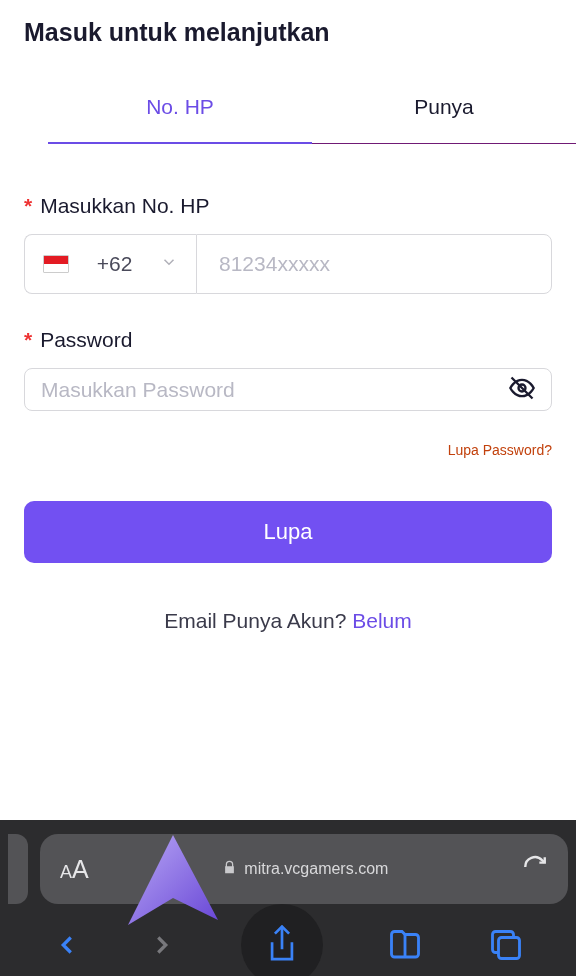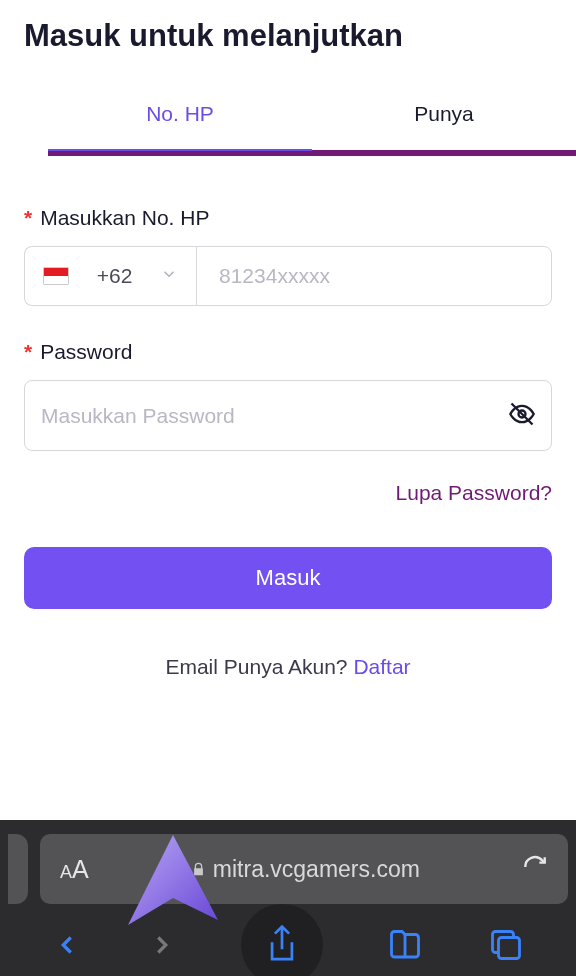--- a/index.html
+++ b/index.html
@@ -5,28 +5,28 @@
 * { margin: 0; padding: 0; box-sizing: border-box; }
 body {
   width: 576px;
   height: 976px;
   font-family: -apple-system, BlinkMacSystemFont, "Segoe UI", sans-serif;
   background: #fff;
   overflow: hidden;
   position: relative;
 }
 .page-title {
-  font-size: 31px;
+  font-size: 25px;
   font-weight: 700;
   color: #1a1a2e;
   padding: 18px 24px 30px;
 }
 .tabs {
   display: flex;
-  border-bottom: 6px solid #701a75;
+  border-bottom: 1px solid #701a75;
   margin-left: 48px;
 }
 .tab {
   flex: 1;
   text-align: center;
   padding: 18px 0 24px;
   font-size: 21px;
   font-weight: 500;
   color: #1a1a2e;
   cursor: pointer;
@@ -102,21 +102,21 @@
   color: #737373;
   outline: none;
 }
 .phone-input::placeholder { color: #b8b8c4; }
 .password-wrap {
   position: relative;
   margin-bottom: 30px;
 }
 .password-input {
   width: 100%;
-  height: 71px;
+  height: 43px;
   border: 1px solid #d8d8dc;
   border-radius: 8px;
   padding: 0 60px 0 16px;
   font-size: 21px;
   color: #6d28d9;
   outline: none;
 }
 .password-input::placeholder { color: #b8b8c4; }
 .eye-icon {
   position: absolute;
@@ -124,22 +124,22 @@
   top: 50%;
   transform: translateY(-50%);
   color: #1a1a2e;
   cursor: pointer;
 }
 .forgot-row {
   text-align: right;
   margin-bottom: 42px;
 }
 .forgot-link {
-  color: #701a75;
-  font-size: 21px;
+  color: #c2410c;
+  font-size: 14px;
   cursor: pointer;
 }
 .login-btn {
   width: 100%;
   height: 62px;
   background: #7250f2;
   color: #fff;
   border: none;
   border-radius: 10px;
   font-size: 22px;
@@ -177,40 +177,40 @@
   width: 20px;
   height: 70px;
   background: #535356;
   border-radius: 0 12px 12px 0;
   margin-right: 12px;
 }
 .url-pill {
   flex: 1;
   height: 70px;
   background: #535356;
-  border-radius: 10px;
+  border-radius: 18px;
   display: flex;
   align-items: center;
   padding: 0 20px;
   gap: 12px;
 }
 .aa-text {
   color: #e6e6e8;
   font-size: 18px;
   font-weight: 500;
 }
 .aa-big { font-size: 25px; }
 .url-center {
   flex: 1;
   display: flex;
   align-items: center;
   justify-content: center;
   gap: 7px;
   color: #d9d9db;
-  font-size: 23px;
+  font-size: 16px;
 }
 .lock-icon { color: #c9c9cc; }
 .reload-icon {
   color: #e6e6e8;
 }
 .toolbar {
   flex: 1;
   display: flex;
   align-items: center;
   justify-content: space-around;
@@ -274,24 +274,24 @@
           <circle cx="12" cy="12" r="3"></circle>
           <line x1="3" y1="3" x2="21" y2="21"></line>
         </svg>
     </span>
   </div>
 
   <div class="forgot-row">
     <span class="forgot-link">Lupa Password?</span>
   </div>
 
-  <button class="login-btn">Masuk</button>
+  <button class="login-btn">Lupa</button>
 
   <div class="signup-row">
-    <span>Email Punya Akun? </span><span class="signup-link">Daftar</span>
+    <span>Email Punya Akun? </span><span class="signup-link">Belum</span>
   </div>
 
 </div>
 
 <div class="browser-bar">
   <div class="url-bar">
     <div class="url-left"></div>
     <div class="url-pill">
       <span class="aa-text"><span>A</span><span class="aa-big">A</span></span>
       <span class="url-center">

